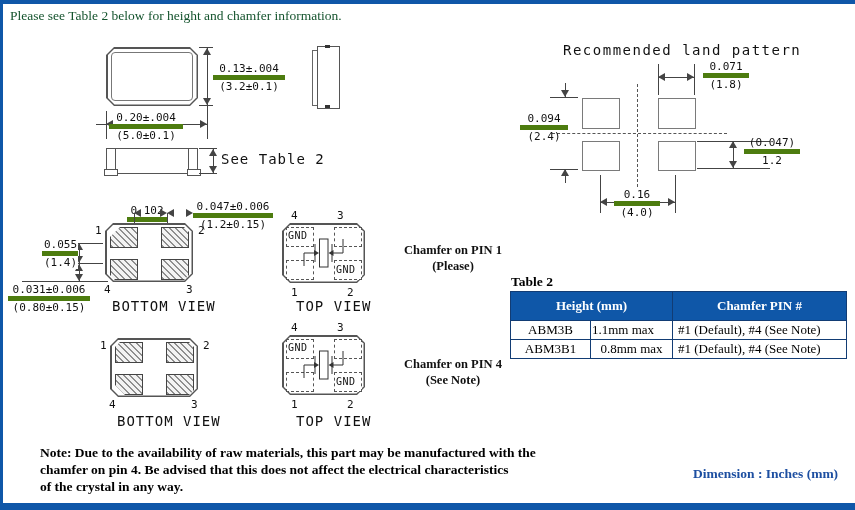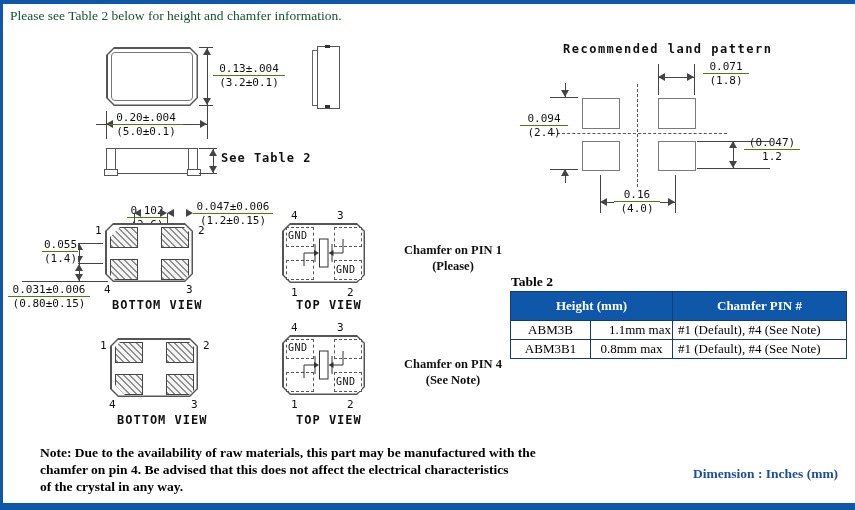--- a/index.html
+++ b/index.html
@@ -10,24 +10,24 @@
   .vl{position:absolute;background:#444;width:1px;}
   .dashh{position:absolute;height:0;border-top:1px dashed #555;}
   .dashv{position:absolute;width:0;border-left:1px dashed #555;}
   .arr{position:absolute;width:0;height:0;border:4px solid transparent;}
   .a-up{border-top:none;border-bottom:7px solid #444;}
   .a-down{border-bottom:none;border-top:7px solid #444;}
   .a-left{border-left:none;border-right:7px solid #444;}
   .a-right{border-right:none;border-left:7px solid #444;}
   .dim{position:absolute;font-family:"DejaVu Sans Mono",monospace;font-size:11px;
        line-height:13px;color:#111;text-align:center;white-space:nowrap;}
-  .dim .t{display:block;border-bottom:1px solid #4d7c0f;padding:0 2px;}
+  .dim .t{display:block;border-bottom:5px solid #4d7c0f;padding:0 2px;}
   .dim .b{display:block;padding:0 2px;}
-  .tech{position:absolute;font-family:"DejaVu Sans Mono",monospace;font-size:12px;
-        color:#111;white-space:nowrap;letter-spacing:1px;font-weight:bold;}
+  .tech{position:absolute;font-family:"DejaVu Sans Mono",monospace;font-size:14px;
+        color:#111;white-space:nowrap;letter-spacing:1px;}
   .pin{position:absolute;font-family:"DejaVu Sans Mono",monospace;font-size:11px;color:#111;}
   .cham{position:absolute;background:#555;
         clip-path:polygon(8px 0,calc(100% - 8px) 0,100% 8px,100% calc(100% - 8px),
         calc(100% - 8px) 100%,8px 100%,0 calc(100% - 8px),0 8px);}
   .cham>.in{position:absolute;inset:1.5px;background:#fff;
         clip-path:polygon(7px 0,calc(100% - 7px) 0,100% 7px,100% calc(100% - 7px),
         calc(100% - 7px) 100%,7px 100%,0 calc(100% - 7px),0 7px);}
   .hpad{position:absolute;--c:5px;border:1px solid #444;
         background:repeating-linear-gradient(45deg,#8f8f8f 0 1.5px,#f3f3f3 1.5px 4.5px);}
   .bigcut{--c:10px;}
@@ -287,21 +287,21 @@
           <col style="width:82px">
           <col style="width:174px">
         </colgroup>
       <tbody>
           <tr style="height:29px">
         <th colspan="2" style="background:#0f57a8;color:#fff;border:1px solid #123c74;font-weight:bold">Height (mm)</th>
         <th style="background:#0f57a8;color:#fff;border:1px solid #123c74;font-weight:bold">Chamfer PIN #</th>
       </tr>
       <tr style="height:18px">
         <td style="border:1px solid #123c74;text-align:center">ABM3B</td>
-        <td style="border:1px solid #123c74;text-align:right">1.1mm max</td>
+        <td style="border:1px solid #123c74;text-align:left">1.1mm max</td>
         <td style="border:1px solid #123c74;padding-left:5px">#1 (Default), #4 (See Note)</td>
       </tr>
       <tr style="height:18px">
         <td style="border:1px solid #123c74;text-align:center">ABM3B1</td>
         <td style="border:1px solid #123c74;text-align:center">0.8mm max</td>
         <td style="border:1px solid #123c74;padding-left:5px">#1 (Default), #4 (See Note)</td>
       </tr>
     </tbody>
       </table>
   </div>

